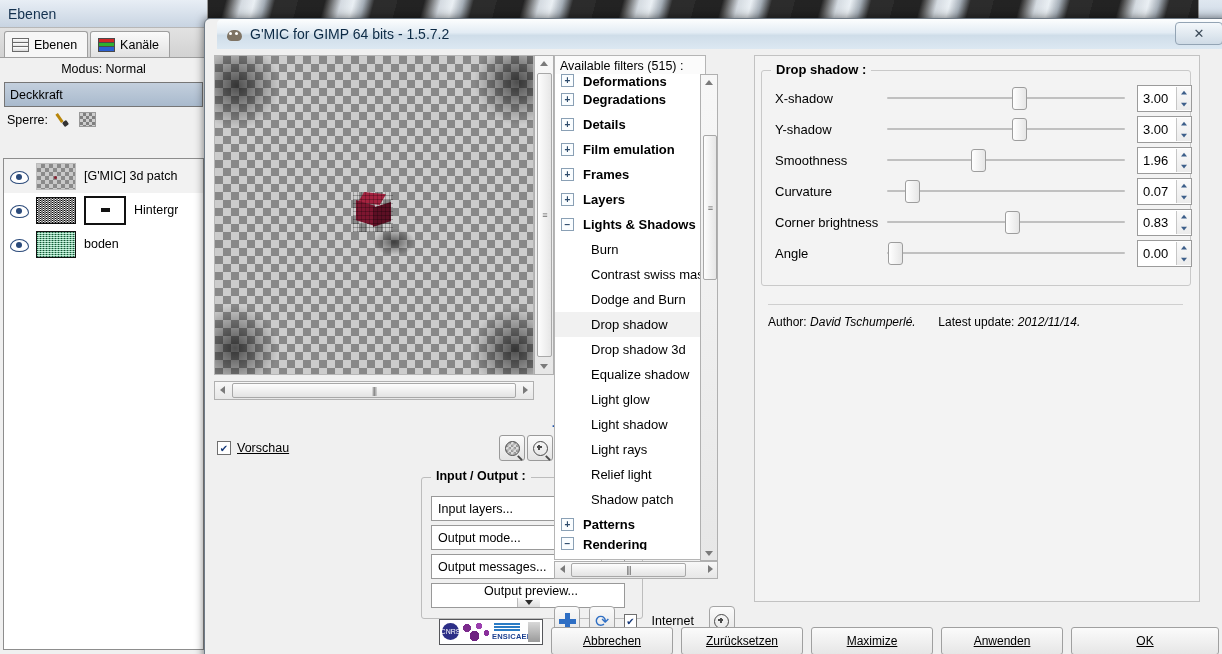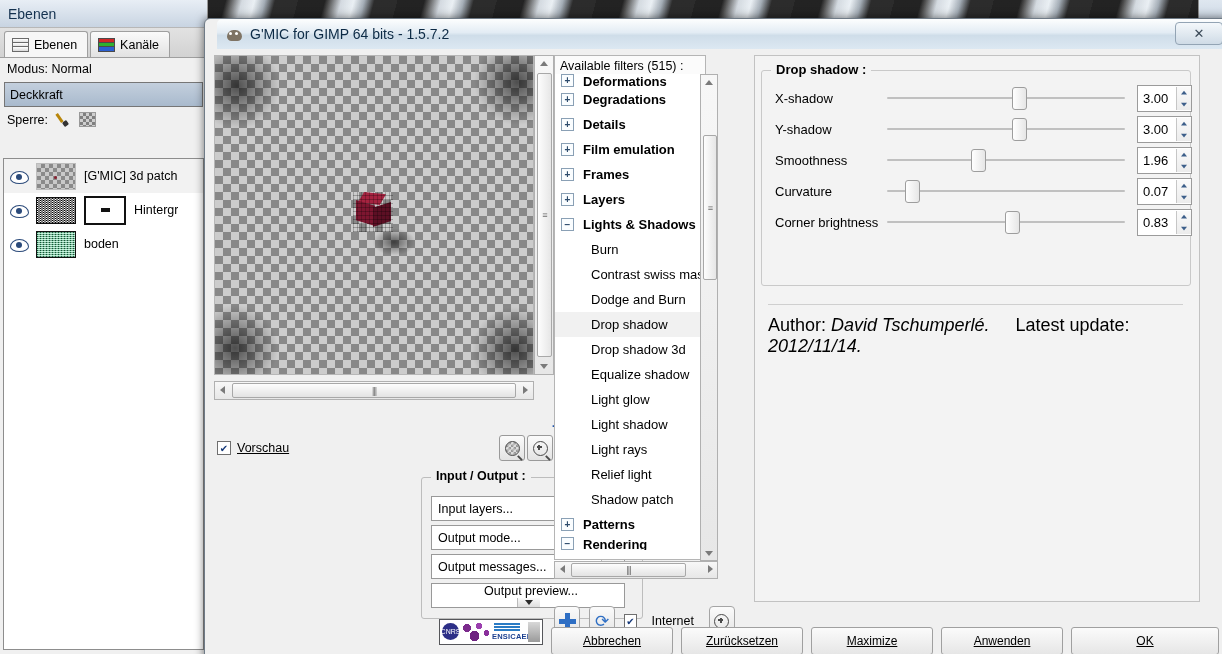--- a/index.html
+++ b/index.html
@@ -21,21 +21,21 @@
     filter:blur(0.4px);
   }
   #desktop:after{
     content:"";position:absolute;left:0;top:0;right:0;bottom:0;
     background:linear-gradient(180deg,rgba(255,255,255,.10),rgba(0,0,0,.25));
   }
 
   
   #gimp-dock{
     position:absolute;left:0;top:0;width:207px;height:654px;
-    background:#efefef;border-right:1px solid #9a9a9a;
+    background:#efefef;border-right:1px solid #9a9a9a;text-align:center;
   }
   #dock-titlebar{
     height:27px;background:linear-gradient(180deg,#e8eef5,#c8d4e2);
     padding-left:8px;display:flex;align-items:center;font-size:14px;color:#14314f;
   }
   #dock-body{
     position:absolute;left:0;top:27px;right:0;bottom:0;background:#f0f0f0;
     border-top:1px solid #b7b7b7;
   }
   .tabstrip{height:29px;display:flex;align-items:flex-end;padding-left:4px;
@@ -287,21 +287,21 @@
   .spin{position:absolute;left:375px;top:0;width:53px;height:25px;border:1px solid #9b9b9b;background:#fff;
     display:flex;align-items:center;}
   .spin .val{flex:1;padding-left:5px;font-size:13px;}
   .spin .arrows{width:14px;height:23px;border-left:1px solid #c6c6c6;
     background:linear-gradient(180deg,#fafafa,#ececec);display:flex;flex-direction:column;
     align-items:center;justify-content:space-around;}
   .spin .arrows .tri{transform:scale(.75);}
   .tri.upB{border-left:4px solid transparent;border-right:4px solid transparent;border-bottom:5px solid #3d5f8a;}
   .tri.dnB{border-left:4px solid transparent;border-right:4px solid transparent;border-top:5px solid #3d5f8a;}
   #author-sep{position:absolute;left:13px;top:248px;width:415px;height:1px;background:#cfcfcf;}
-  #author-line{position:absolute;left:13px;top:259px;font-size:18px;}
+  #author-line{position:absolute;left:13px;top:259px;font-size:12px;}
   #author-line i{font-style:italic;}
   #author-line .gap{display:inline-block;width:16px;}
 
   
   #actions{position:absolute;right:12px;bottom:14px;display:flex;gap:8px;}
   .abtn{height:26px;min-width:92px;padding:0 14px;border:1px solid #a0a0a0;border-radius:3px;
     background:linear-gradient(180deg,#fbfbfb,#e6e6e6);display:flex;align-items:center;
     justify-content:center;font-size:12px;}
   .abtn.wide{min-width:118px;}
 </style>
@@ -672,20 +672,33 @@
           </span>
           <span class="spin">
             <span class="val">0.83</span>
             <span class="arrows">
               <span class="tri upB"></span>
               <span class="tri dnB"></span>
             </span>
           </span>
         </div>
 
+        <div class="prow" style="top:169px;">
+          <span class="plabel">Angle</span>
+          <span class="track">
+            <span class="knob" style="left:1px;top:-10px;"></span>
+          </span>
+          <span class="spin">
+            <span class="val">0.00</span>
+            <span class="arrows">
+              <span class="tri upB"></span>
+              <span class="tri dnB"></span>
+            </span>
+          </span>
+        </div>
       </div>
 
       <div id="author-sep"></div>
       <div id="author-line">
         <span>Author:</span>
         <i>David Tschumperlé.</i>
         <span class="gap"></span>
         <span>Latest update:</span>
         <i>2012/11/14.</i>
       </div>

